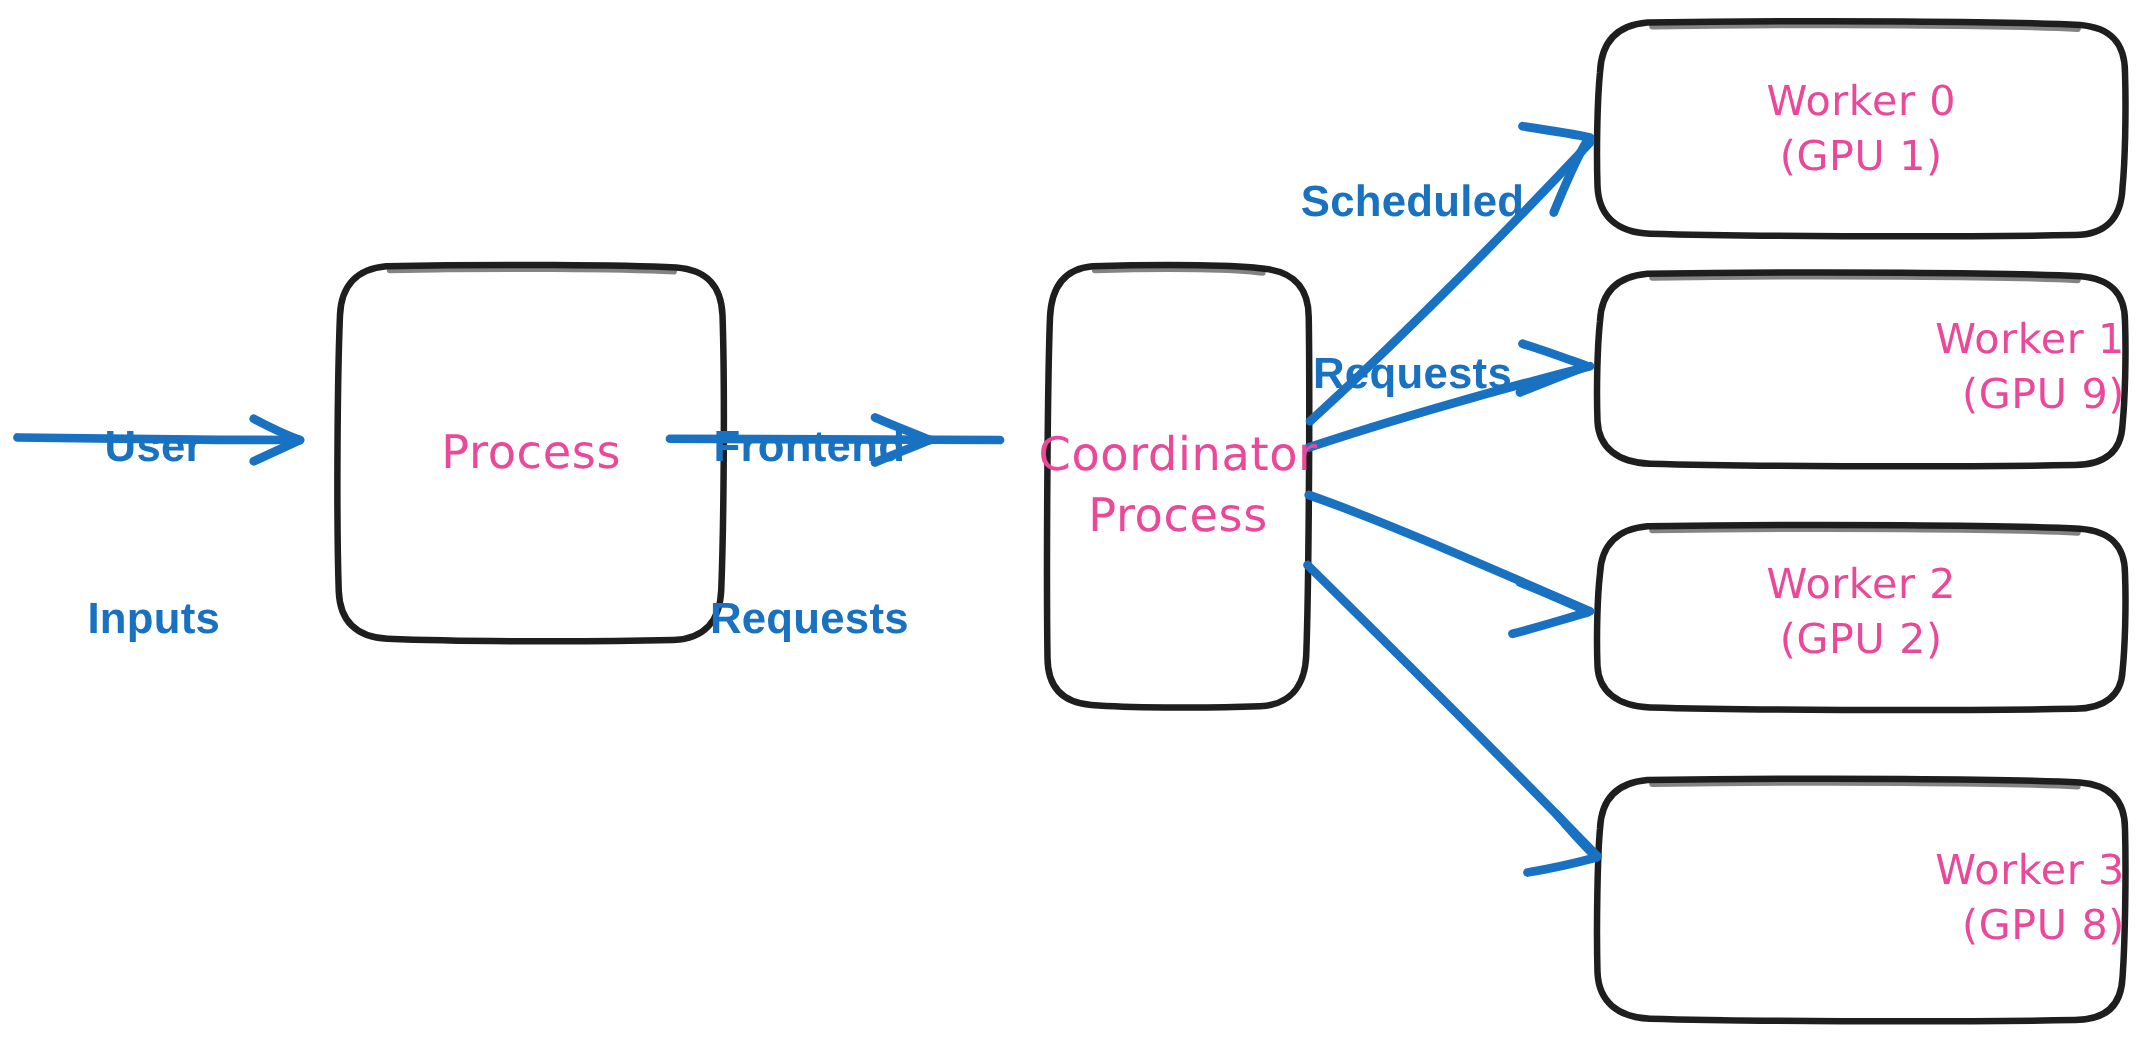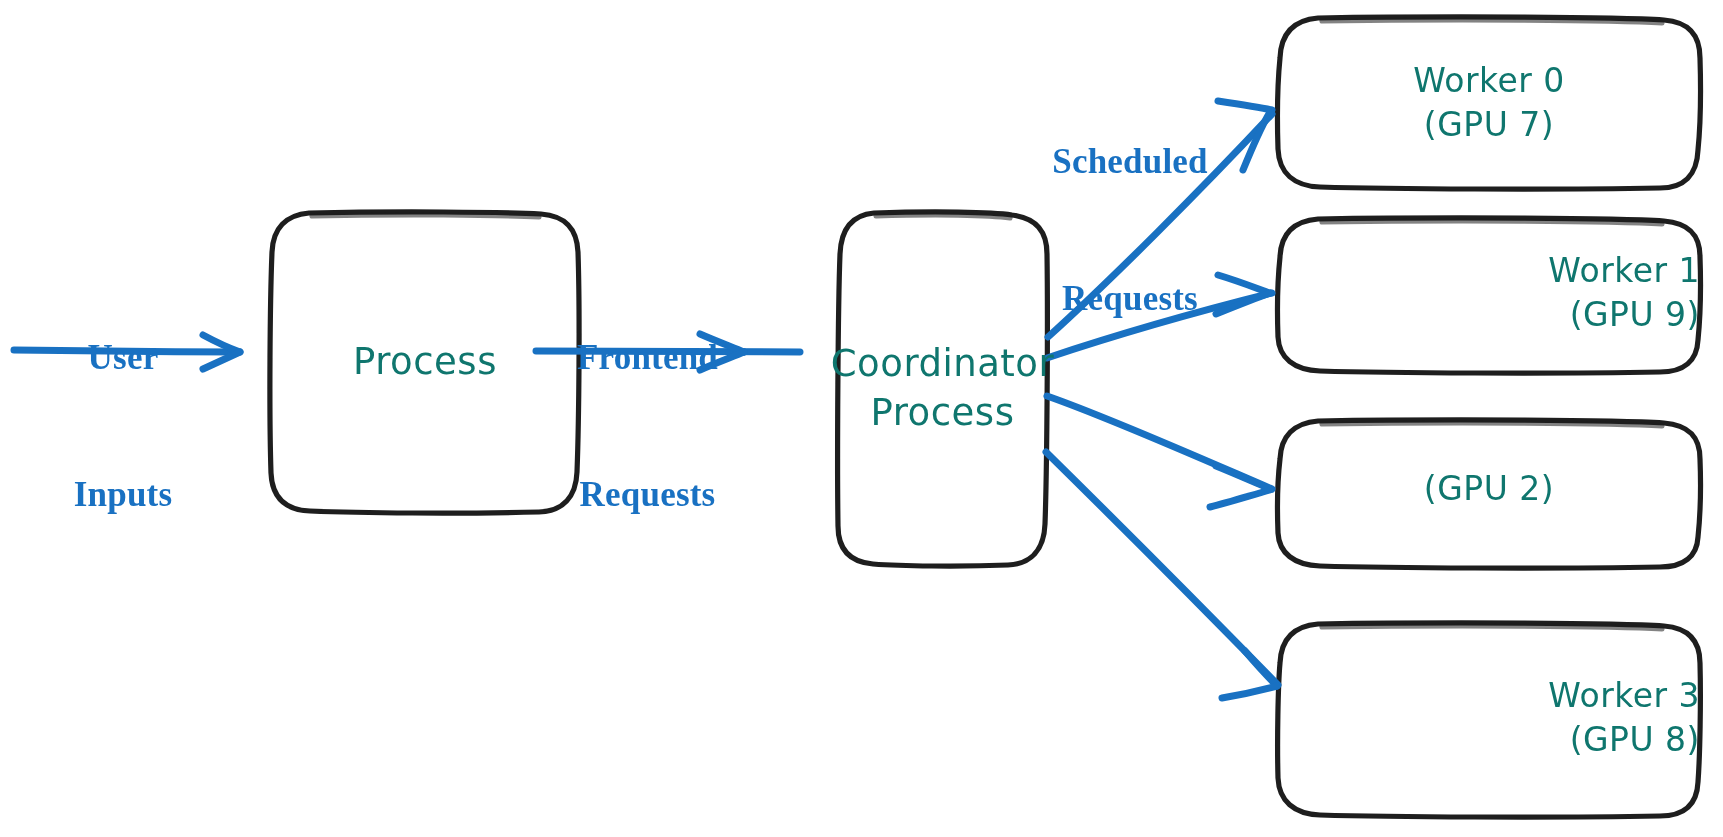--- a/index.html
+++ b/index.html
@@ -26,40 +26,40 @@
     height: 837px;
   }
   .node {
     position: absolute;
     box-sizing: border-box;
     display: flex;
     flex-direction: column;
     align-items: center;
     justify-content: center;
     text-align: center;
-    color: #0f766e;
+    color: #ec4899;
     font-family: "DejaVu Sans", sans-serif;
     line-height: 1.32;
     letter-spacing: 0.5px;
     pointer-events: auto;
   }
   .node-line {
     display: block;
     white-space: pre;
   }
   .proc-node {
     font-size: 37px;
   }
   .worker-node {
     font-size: 33px;
   }
   .edge-label {
     position: absolute;
     color: #1971c2;
-    font-family: Liberation Serif, serif;
+    font-family: Liberation Sans, sans-serif;
     font-size: 35px;
     font-weight: 700;
     line-height: 1.30;
     text-align: center;
     white-space: pre;
     letter-spacing: 0.2px;
   }
   .edge-label .lbl-line { display: block; }
 </style>
 </head>
@@ -163,29 +163,30 @@
     <span class="node-line">Process</span>
   </div>
 
   <div class="node proc-node" style="left:820px; top:212px; width:245px; height:353px;justify-content:center;">
     <span class="node-line">Coordinator</span>
     <span class="node-line">Process</span>
   </div>
 
   <div class="node worker-node" style="left:1278px; top:17px; width:422px; height:171px;">
     <span class="node-line">Worker 0</span>
-    <span class="node-line">(GPU 7)</span>
+    <span class="node-line">(GPU 1)</span>
   </div>
 
   <div class="node worker-node" style="left:1278px; top:218px; width:422px; height:150px;align-items:flex-end;">
     <span class="node-line">Worker 1</span>
     <span class="node-line">(GPU 9)</span>
   </div>
 
   <div class="node worker-node" style="left:1278px; top:420px; width:422px; height:138px;">
+    <span class="node-line">Worker 2</span>
     <span class="node-line">(GPU 2)</span>
   </div>
 
   <div class="node worker-node" style="left:1278px; top:622px; width:422px; height:192px;align-items:flex-end;">
     <span class="node-line">Worker 3</span>
     <span class="node-line">(GPU 8)</span>
   </div>
 
   <div class="edge-label" style="left:48px; top:244px; width:150px;">
     <span class="lbl-line">User</span>

